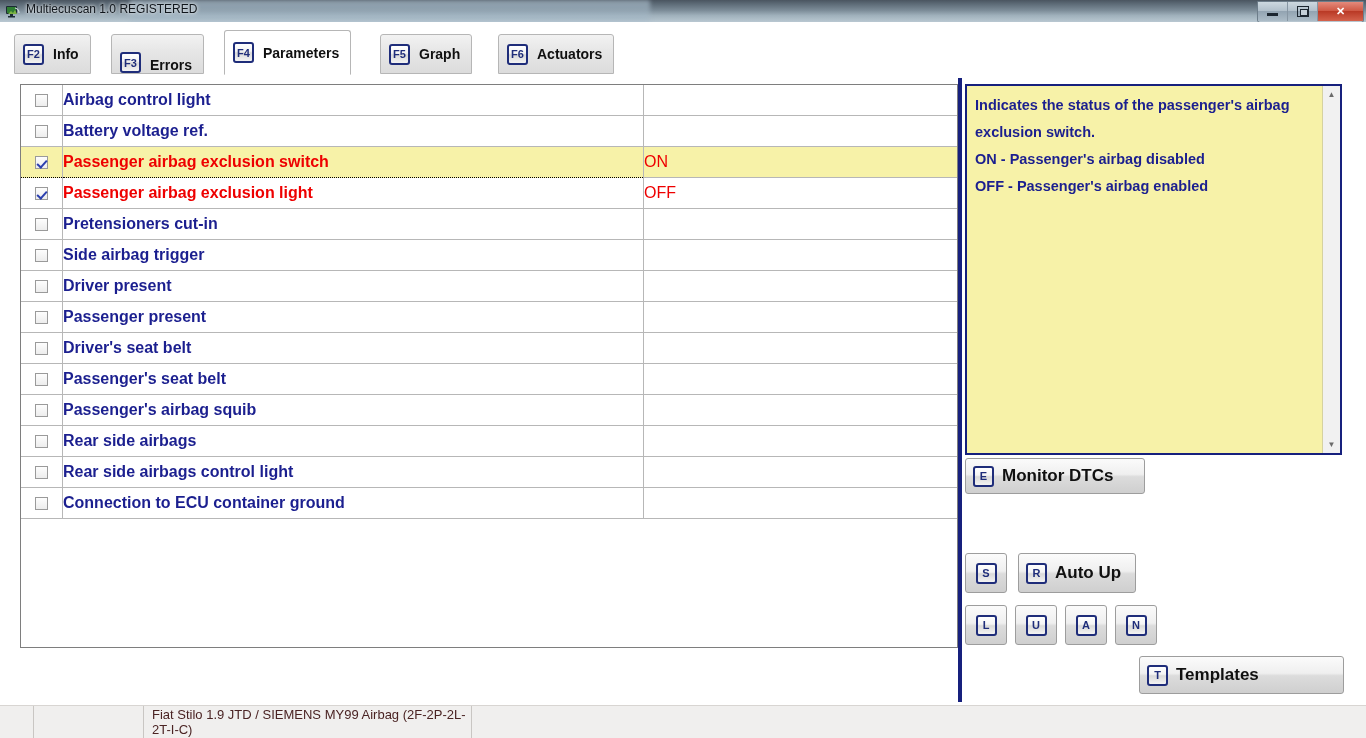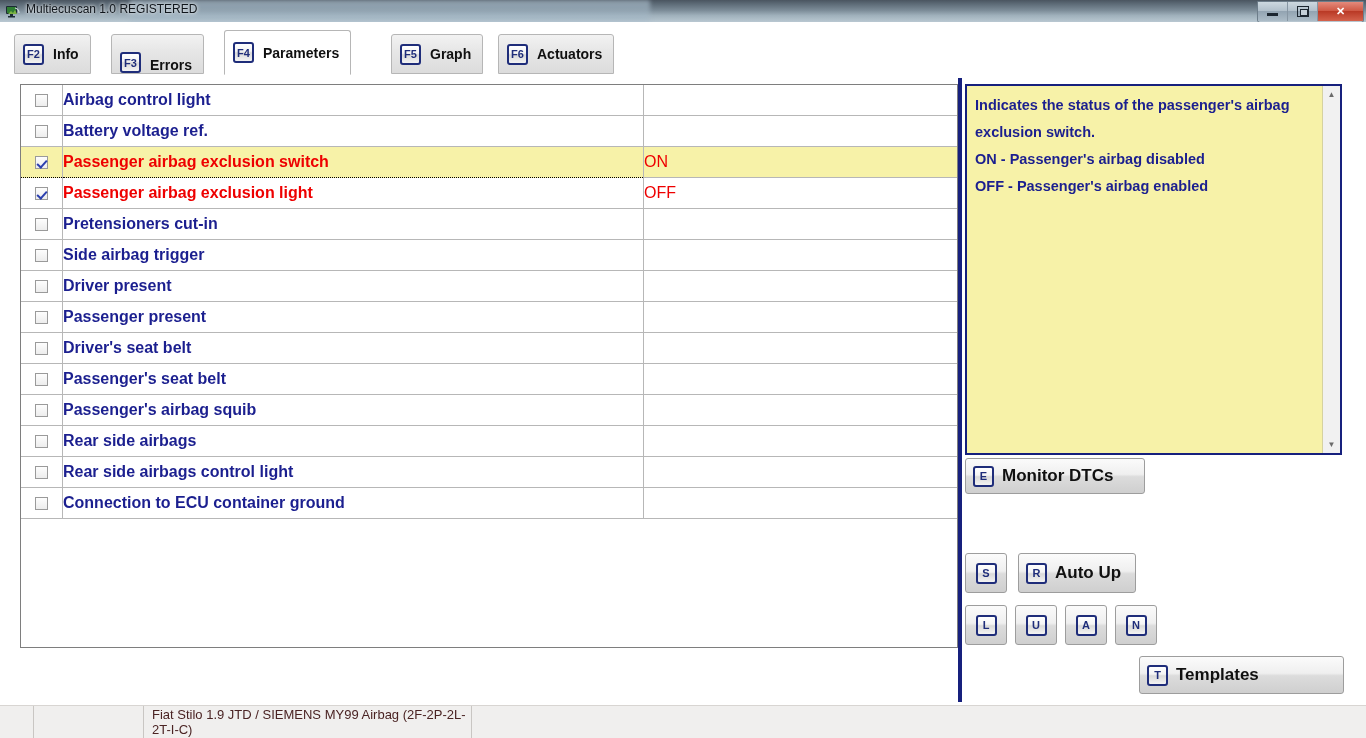--- a/index.html
+++ b/index.html
@@ -319,21 +319,21 @@
         <span class="tab-label">Info</span>
       </div>
       <div class="tab" style="left: 111px; align-items: flex-end;">
         <span class="keycap">F3</span>
         <span class="tab-label">Errors</span>
       </div>
       <div class="tab active" style="left: 224px;">
         <span class="keycap">F4</span>
         <span class="tab-label">Parameters</span>
       </div>
-      <div class="tab" style="left: 391px;">
+      <div class="tab" style="left: 380px;">
         <span class="keycap">F5</span>
         <span class="tab-label">Graph</span>
       </div>
       <div class="tab" style="left: 498px;">
         <span class="keycap">F6</span>
         <span class="tab-label">Actuators</span>
       </div>
     </div>
 
   <div class="content">

